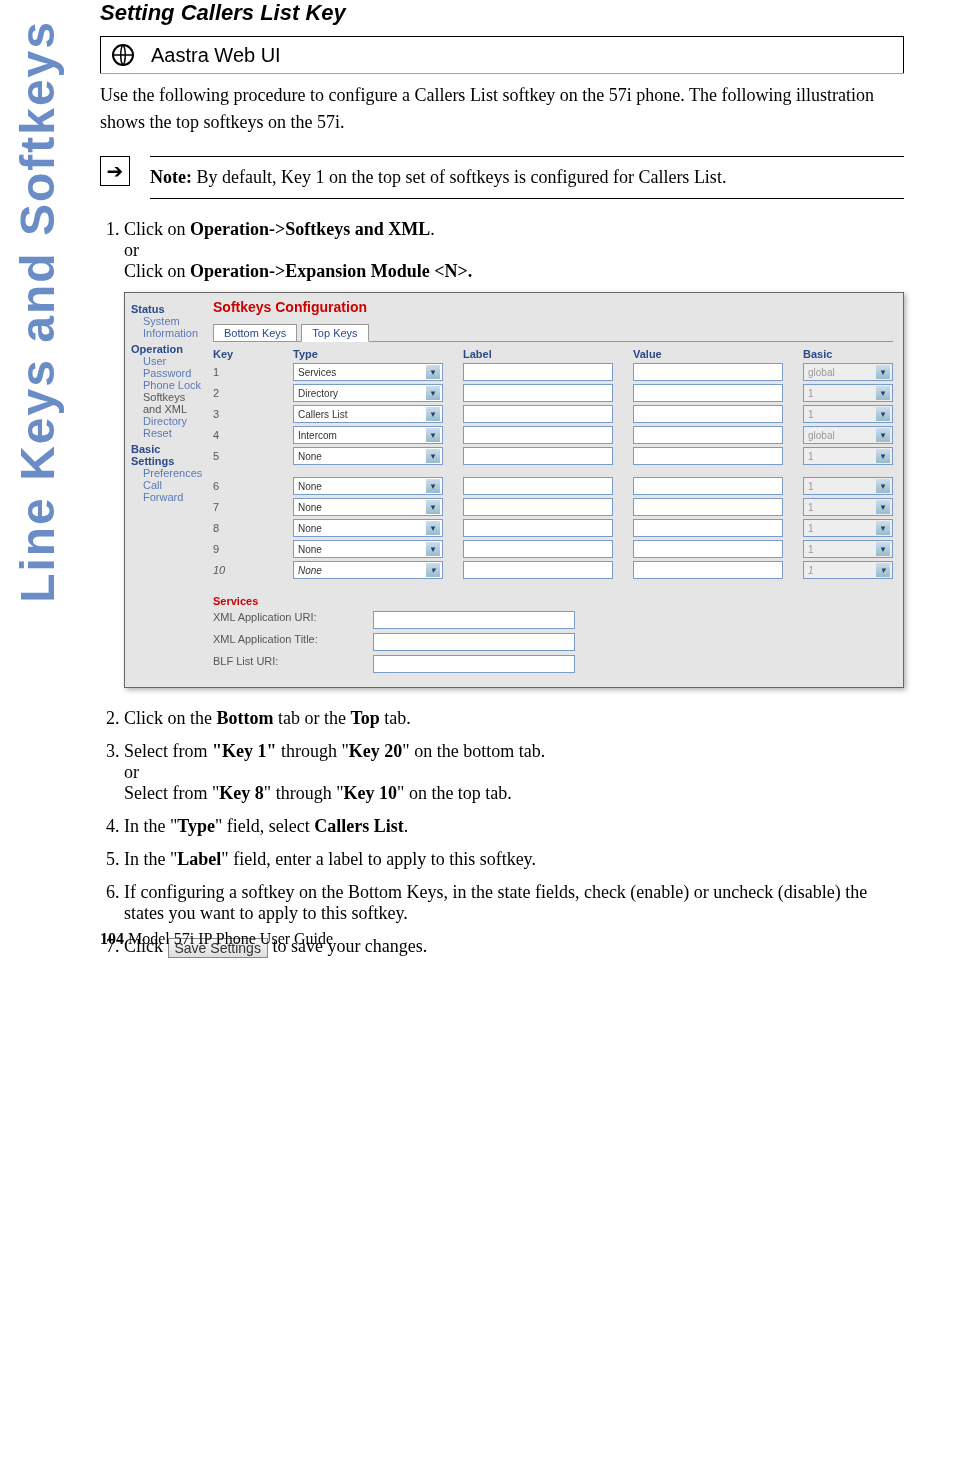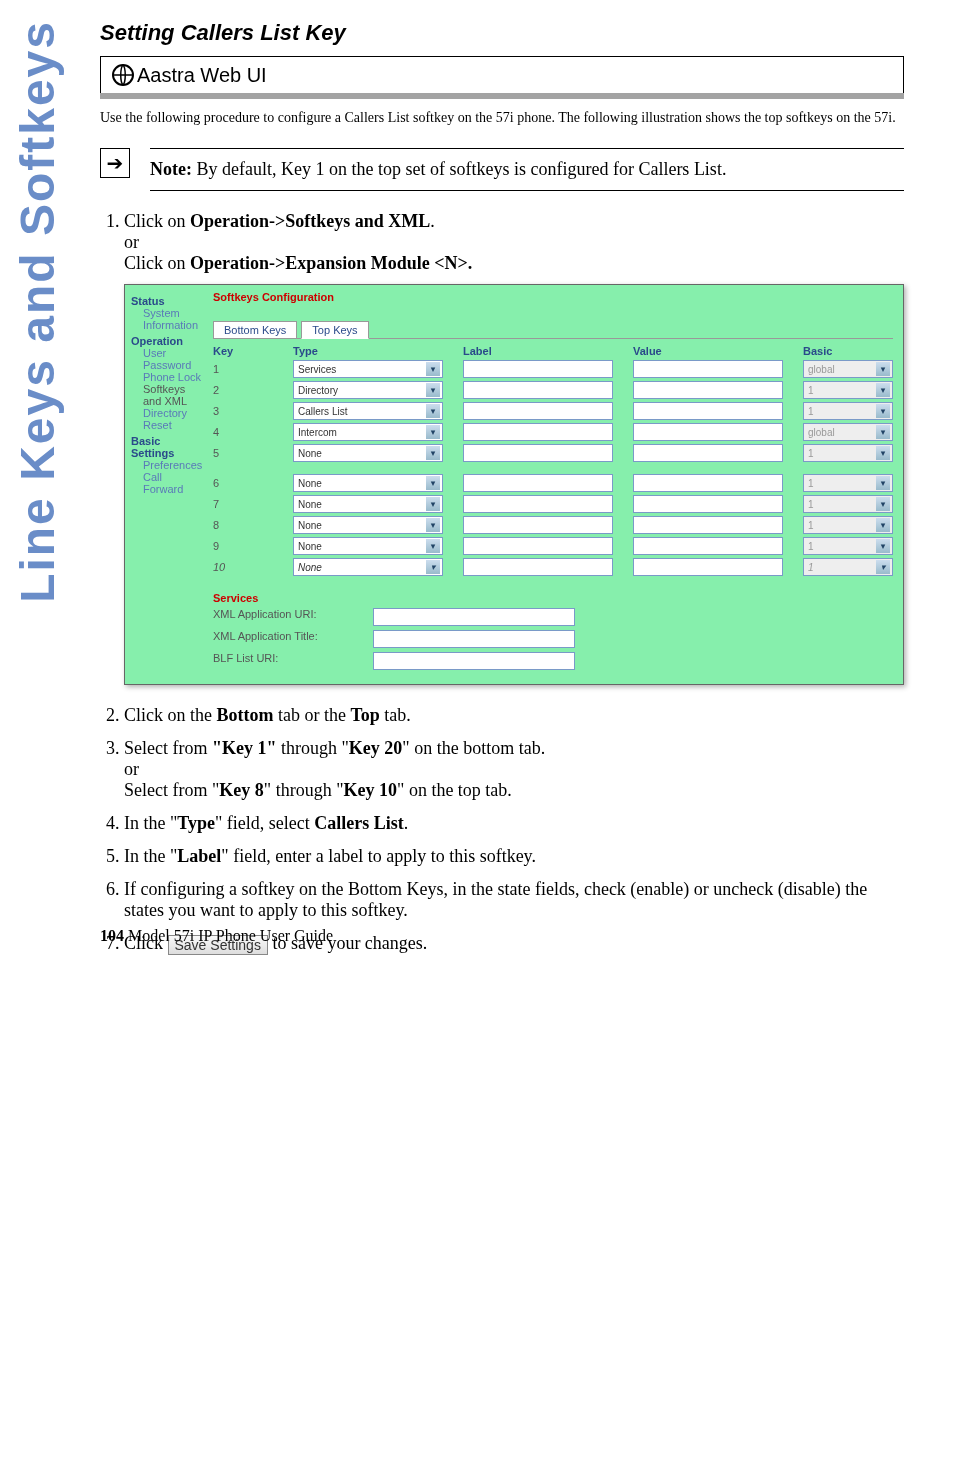--- a/index.html
+++ b/index.html
@@ -1,34 +1,34 @@
 <!DOCTYPE html>
 <html><head>
 <meta charset="utf-8">
 <style>
 body{margin:0;font-family:"Times New Roman",serif;background:#fff;color:#000;width:954px;position:relative}
 .side{position:absolute;left:10px;top:20px;font-family:Arial,sans-serif;font-weight:bold;font-size:48px;color:#6a8dc8;writing-mode:vertical-rl;transform:rotate(180deg);letter-spacing:2px}
-.page{margin-left:100px;margin-right:50px;padding-top:20px}
+.page{margin-left:100px;margin-right:50px;}
 .hd{font-family:Arial,sans-serif;font-weight:bold;font-style:italic;font-size:22px;margin-bottom:10px}
-.webui{border:1px solid #000;border-bottom:none;padding:6px 10px;display:flex;align-items:center;gap:2px;font-family:Arial,sans-serif;font-size:20px}
+.webui{border:1px solid #000;border-bottom:none;padding:6px 10px;display:flex;align-items:center;gap:16px;font-family:Arial,sans-serif;font-size:20px}
 .globe{width:24px;height:24px}
-.intro{border-top:6px solid #a3a3a3;padding-top:8px;font-size:14px;line-height:1.5}
+.intro{border-top:1px solid #a3a3a3;padding-top:8px;font-size:18px;line-height:1.5}
 .notebox{margin:20px 0;display:flex;align-items:flex-start;gap:20px;font-size:18px}
 .arrowbox{border:1px solid #000;width:28px;height:28px;display:flex;align-items:center;justify-content:center;font-size:20px;flex:none}
 .notecontent{border-top:1px solid #000;border-bottom:1px solid #000;padding:10px 0;flex:1}
 ol.steps{font-size:18px;padding-left:24px}
 ol.steps>li{margin-bottom:12px}
 .sub{margin-left:0}
-.shot{border:1px solid #666;box-shadow:2px 2px 5px rgba(0,0,0,.3);background:#86efac;margin:10px 0 20px;font-family:Arial,sans-serif;font-size:11px;color:#555;display:flex}
+.shot{border:1px solid #666;box-shadow:2px 2px 5px rgba(0,0,0,.3);background:#e5e5e5;margin:10px 0 20px;font-family:Arial,sans-serif;font-size:11px;color:#555;display:flex}
 .leftnav{width:130px;padding:6px 0 6px 6px}
 .leftnav .cat{color:#2a4a8a;font-weight:bold;margin-top:4px}
 .leftnav .item{color:#5a7ab8;padding-left:12px;cursor:pointer}
 .leftnav .item.act{color:#555}
 .cfg{flex:1;padding:6px 10px 10px}
-.cfgttl{color:#c00;font-weight:bold;font-size:11px;margin-bottom:18px}
+.cfgttl{color:#c00;font-weight:bold;font-size:14px;margin-bottom:9px}
 .tabs{display:flex;align-items:flex-end;border-bottom:1px solid #999;margin-bottom:6px}
 .tab{border:1px solid #999;border-bottom:none;padding:2px 10px;font-size:11px;background:#eef;color:#2a4a8a;cursor:pointer}
 .tab.inactive{background:#fff;margin-right:4px}
 .tab.active{background:#fff;border-bottom:1px solid #fff;margin-bottom:-1px}
 .grid{display:grid;grid-template-columns:60px 150px 150px 150px 90px;gap:4px 20px;align-items:center}
 .gh{color:#2a4a8a;font-weight:bold}
 .sel{border:1px solid #7a9ac8;background:#fff;height:16px;display:flex;align-items:center;justify-content:space-between;padding:0 2px 0 4px;font-size:10px;color:#333}
 .sel.dis{background:#eee;color:#999}
 .caret{width:14px;height:14px;background:linear-gradient(#cde,#9bc);display:flex;align-items:center;justify-content:center;font-size:9px;color:#246}
 .inp{border:1px solid #7a9ac8;background:#fff;height:16px}

